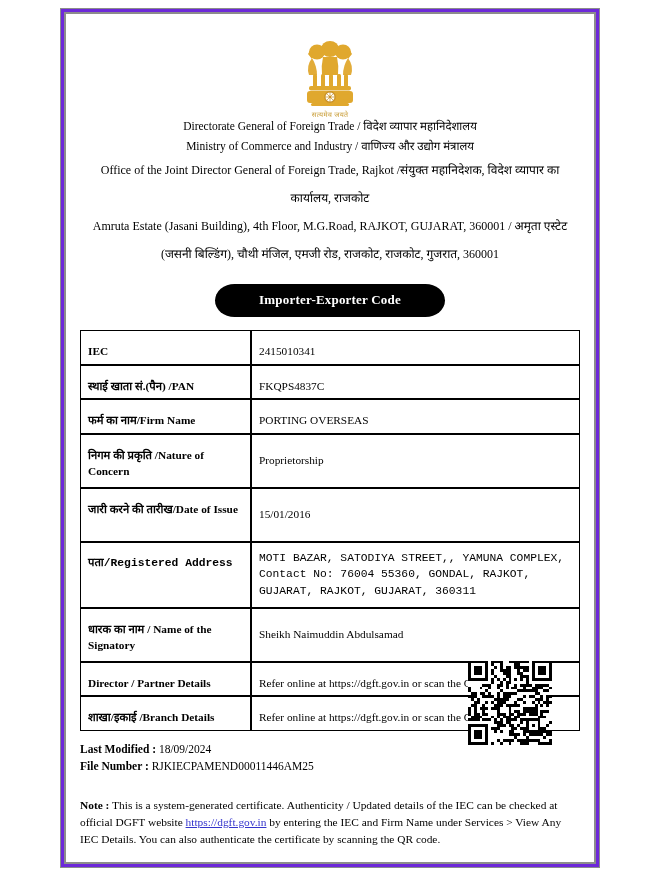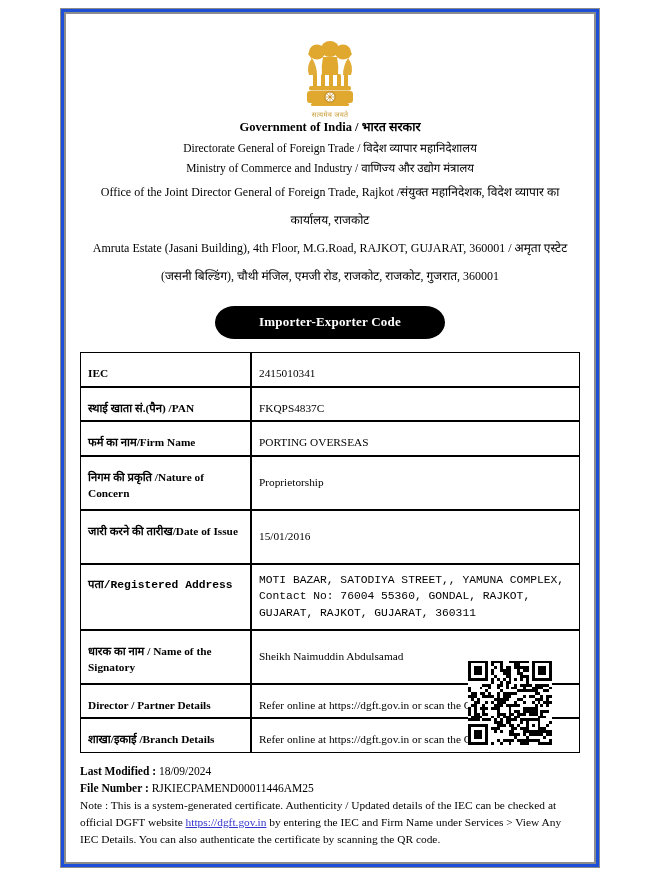--- a/index.html
+++ b/index.html
@@ -18,21 +18,21 @@
 
   
   .doc-outer {
     position: absolute;
     left: 60px;
     top: 8px;
     width: 540px;
     height: 860px;
     border: 1.5px solid #8c8c8c;
     box-sizing: border-box;
-    background: #1d4ed8;
+    background: #6d28d9;
   }
   .doc-inner {
     position: absolute;
     left: 3px;
     top: 3px;
     right: 3px;
     bottom: 3px;
     border: 2.5px solid #8c8c8c;
     box-sizing: border-box;
     background: #ffffff;
@@ -160,21 +160,21 @@
   
   .note {
     position: absolute;
     left: 14px;
     right: 14px;
     bottom: 14px;
     font-size: 11.4px;
     line-height: 17px;
     text-align: left;
   }
-  .note b { font-weight: normal; margin-top: 28px; }
+  .note b { font-weight: bold; margin-top: 28px; }
   .note a {
     color: #3333cc;
     text-decoration: underline;
   }
 </style>
 </head>
 <body>
 
 <div class="doc-outer">
  <div class="doc-inner">
@@ -219,21 +219,20 @@
             <ellipse cx="46" cy="61" rx="4.5" ry="3"></ellipse>
 
             <rect x="12" y="67" width="38" height="3" rx="1.5"></rect>
           </g>
         </svg>
       </span>
       <div class="emblem-motto">सत्यमेव जयते</div>
     </div>
 
     <div class="hdr">
-      <div class="hdr-gov">Government of India / भारत सरकार</div>
       <div class="hdr-line">Directorate General of Foreign Trade / विदेश व्यापार महानिदेशालय</div>
       <div class="hdr-line">Ministry of Commerce and Industry / वाणिज्य और उद्योग मंत्रालय</div>
       <div class="hdr-wide">Office of the Joint Director General of Foreign Trade, Rajkot /संयुक्त महानिदेशक, विदेश व्यापार का कार्यालय, राजकोट</div>
       <div class="hdr-wide">Amruta Estate (Jasani Building), 4th Floor, M.G.Road, RAJKOT, GUJARAT, 360001  / अमृता एस्टेट (जसनी बिल्डिंग), चौथी मंजिल, एमजी रोड, राजकोट, राजकोट, गुजरात, 360001</div>
     </div>
 
     <div class="badge-row">
       <span class="badge">Importer-Exporter Code</span>
     </div>
 

